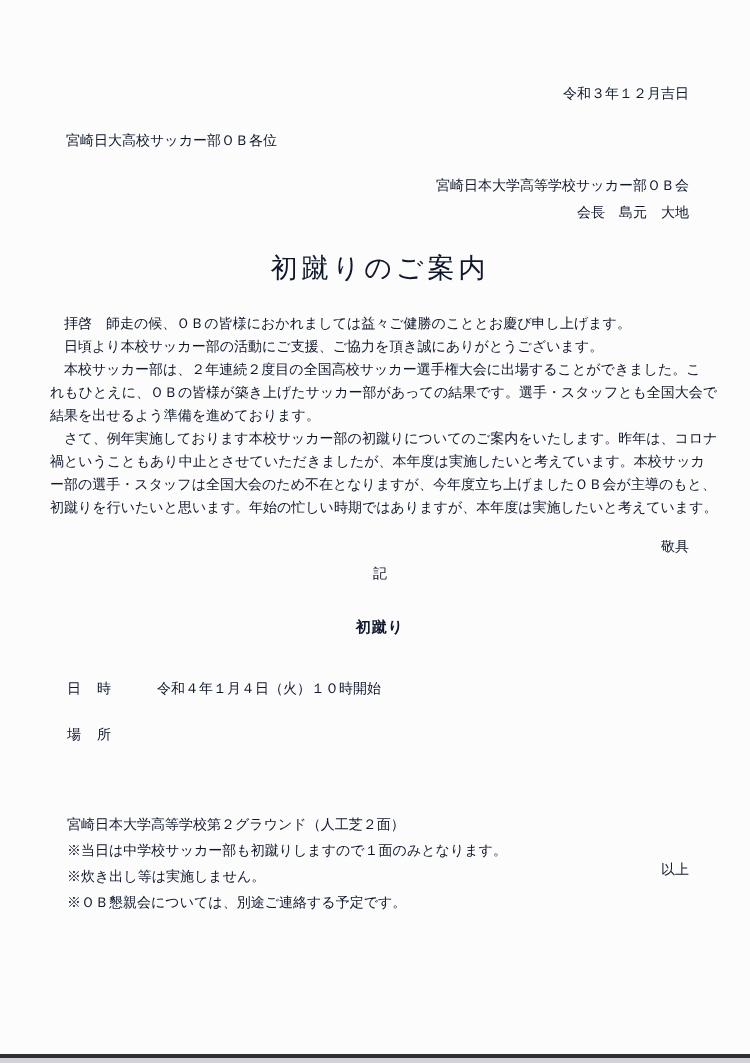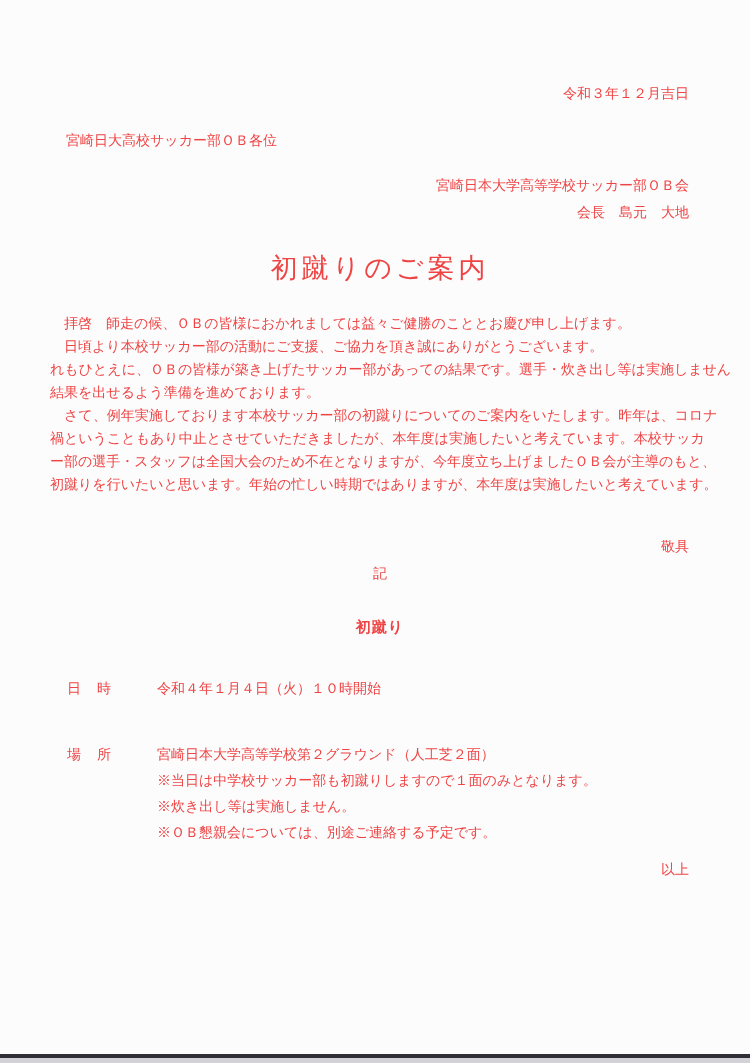--- a/index.html
+++ b/index.html
@@ -1,21 +1,21 @@
 <!DOCTYPE html>
 <html><head>
 <meta charset="utf-8">
 <style>
   html,body{margin:0;padding:0;background:#e9e9ec;}
   .page{
     position:relative;
     width:750px;height:1063px;
     margin:0 auto;
     background:#fcfcfd;
-    color:#ef4444;
+    color:#0f172a;
     font-family:"DejaVu Serif","Liberation Serif",serif;
     font-size:14px;
     overflow:hidden;
   }
   .abs{position:absolute;}
   .block{left:50px;width:660px;}
   .right{text-align:right;padding-right:21px;box-sizing:border-box;}
   .center{text-align:center;}
   .date-line{top:84px;line-height:18px;}
   .addressee{top:131px;left:66px;line-height:18px;}
@@ -26,21 +26,21 @@
     font-size:27px;font-weight:400;letter-spacing:4px;
     margin:0;line-height:34px;text-align:center;
   }
   .body{top:312px;}
   .bline{line-height:23px;white-space:pre;}
   .keigu{top:519px;line-height:23px;margin-top:16px;}
   .ki{top:560px;line-height:27px;}
   .event-heading{top:614px;line-height:27px;font-weight:bold;font-size:15px;letter-spacing:1px;}
   .detail{left:50px;width:660px;padding-left:17px;box-sizing:border-box;display:flex;align-items:flex-start;}
   .detail-datetime{top:675px;line-height:26px;}
-  .detail-place{top:741px;line-height:26px;}
+  .detail-place{top:721px;line-height:26px;flex-direction:column;}
   .dlabel{flex:0 0 90px;letter-spacing:1px;}
   .dvalue{flex:1;}
   .dlines{flex:1;}
   .dlines>div{line-height:26px;white-space:pre;}
   .ijou{top:856px;line-height:26px;}
   .scan-bar{left:0;top:1054px;width:750px;height:4px;background:#2f2f35;}
   .scan-strip{left:0;top:1058px;width:750px;height:5px;background:#d2d2d8;}
 </style>
 </head>
 <body>
@@ -52,21 +52,22 @@
   <div class="abs addressee">宮崎日大高校サッカー部ＯＢ各位</div>
 
   <div class="abs block right sender-org">宮崎日本大学高等学校サッカー部ＯＢ会</div>
   <div class="abs block right sender-name">会長　島元　大地</div>
 
   <h1 class="abs title">初蹴りのご案内</h1>
 
   <div class="abs block body">
     <div class="bline">　拝啓　師走の候、ＯＢの皆様におかれましては益々ご健勝のこととお慶び申し上げます。</div>
     <div class="bline">　日頃より本校サッカー部の活動にご支援、ご協力を頂き誠にありがとうございます。</div>
-    <div class="bline">れもひとえに、ＯＢの皆様が築き上げたサッカー部があっての結果です。選手・炊き出し等は実施しません</div>
+    <div class="bline">　本校サッカー部は、２年連続２度目の全国高校サッカー選手権大会に出場することができました。こ</div>
+    <div class="bline">れもひとえに、ＯＢの皆様が築き上げたサッカー部があっての結果です。選手・スタッフとも全国大会で</div>
     <div class="bline">結果を出せるよう準備を進めております。</div>
     <div class="bline">　さて、例年実施しております本校サッカー部の初蹴りについてのご案内をいたします。昨年は、コロナ</div>
     <div class="bline">禍ということもあり中止とさせていただきましたが、本年度は実施したいと考えています。本校サッカ</div>
     <div class="bline">ー部の選手・スタッフは全国大会のため不在となりますが、今年度立ち上げましたＯＢ会が主導のもと、</div>
     <div class="bline">初蹴りを行いたいと思います。年始の忙しい時期ではありますが、本年度は実施したいと考えています。</div>
   </div>
 
   <div class="abs block right keigu">敬具</div>
 
   <div class="abs block center ki">記</div>

